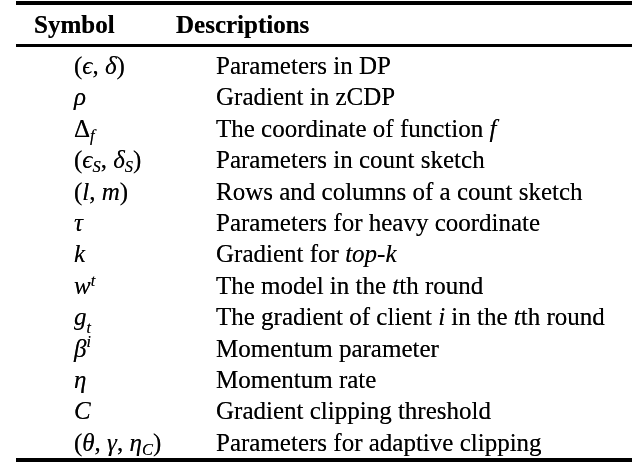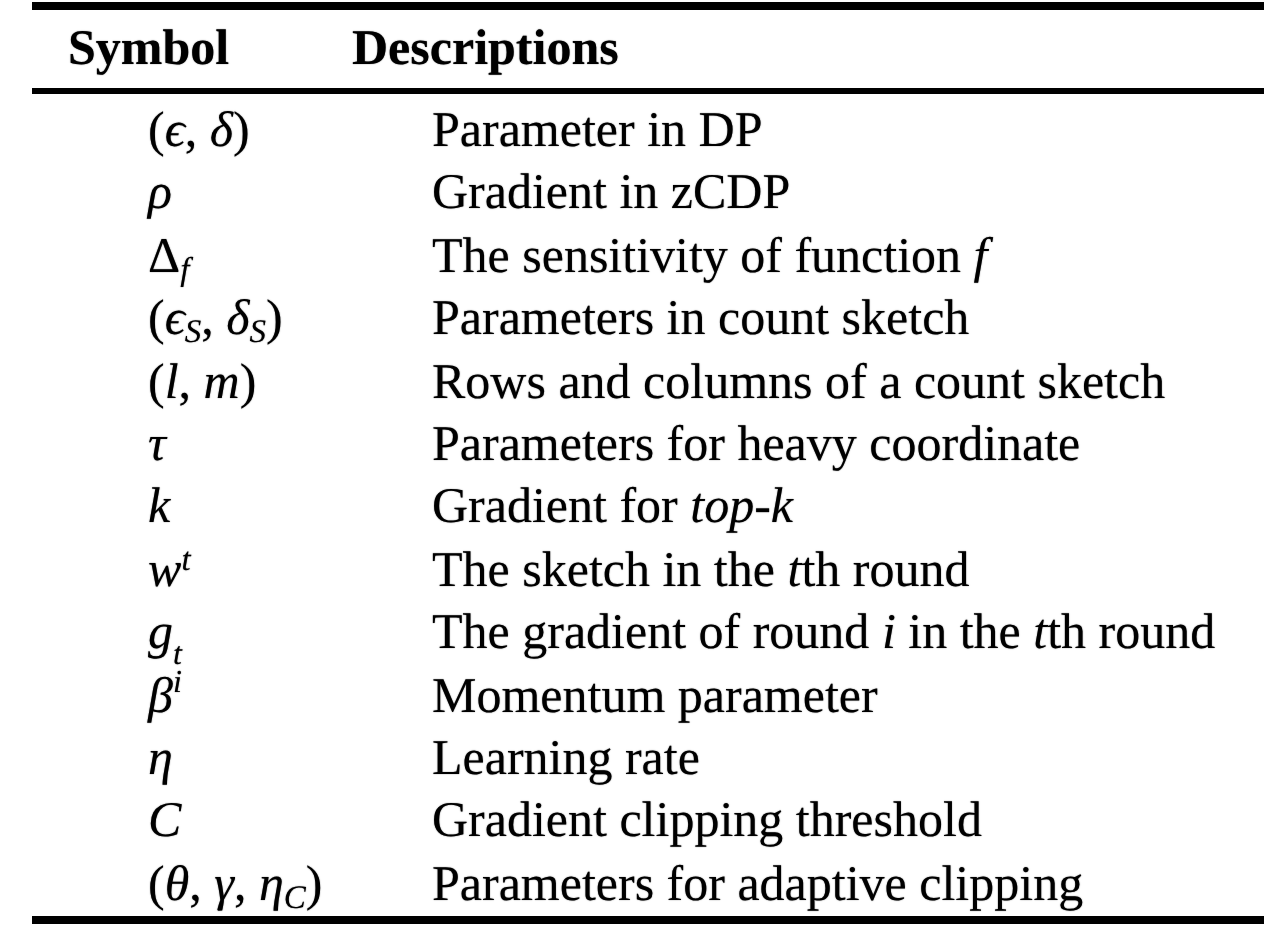--- a/index.html
+++ b/index.html
@@ -55,64 +55,64 @@
 <div class="doc">
   <div class="rule rule-top" style="background: rgb(0, 0, 0);"></div>
   <div class="header-row">
     <span class="cell sym">Symbol</span>
     <span class="cell desc">Descriptions</span>
   </div>
   <div class="rule rule-mid" style="background: rgb(0, 0, 0);"></div>
   <div class="tbody" id="tbody">
       <div class="body-row">
         <span class="cell sym"><span>(</span><span class="it">ϵ</span><span>, </span><span class="it">δ</span><span>)</span></span>
-        <span class="cell desc"><span>Parameter in DP</span></span>
+        <span class="cell desc"><span>Parameters in DP</span></span>
       </div>
       <div class="body-row">
         <span class="cell sym"><span class="it">ρ</span></span>
         <span class="cell desc"><span>Gradient in zCDP</span></span>
       </div>
       <div class="body-row">
         <span class="cell sym"><span>Δ</span><sub class="it">f</sub></span>
-        <span class="cell desc"><span>The sensitivity of function </span><span class="it">f</span></span>
+        <span class="cell desc"><span>The coordinate of function </span><span class="it">f</span></span>
       </div>
       <div class="body-row">
         <span class="cell sym"><span>(</span><span class="it">ϵ</span><sub class="it">S</sub><span>, </span><span class="it">δ</span><sub class="it">S</sub><span>)</span></span>
         <span class="cell desc"><span>Parameters in count sketch</span></span>
       </div>
       <div class="body-row">
         <span class="cell sym"><span>(</span><span class="it">l</span><span>, </span><span class="it">m</span><span>)</span></span>
         <span class="cell desc"><span>Rows and columns of a count sketch</span></span>
       </div>
       <div class="body-row">
         <span class="cell sym"><span class="it">τ</span></span>
         <span class="cell desc"><span>Parameters for heavy coordinate</span></span>
       </div>
       <div class="body-row">
         <span class="cell sym"><span class="it">k</span></span>
         <span class="cell desc"><span>Gradient for </span><span class="it">top-k</span></span>
       </div>
       <div class="body-row">
         <span class="cell sym"><span class="it">w</span><sup class="it">t</sup></span>
-        <span class="cell desc"><span>The sketch in the </span><span class="it">t</span><span>th round</span></span>
+        <span class="cell desc"><span>The model in the </span><span class="it">t</span><span>th round</span></span>
       </div>
       <div class="body-row">
         <span class="cell sym"><span class="it">g</span><span class="stack">
             <span class="it">t</span>
             <span class="it">i</span>
           </span></span>
-        <span class="cell desc"><span>The gradient of round </span><span class="it">i</span><span> in the </span><span class="it">t</span><span>th round</span></span>
+        <span class="cell desc"><span>The gradient of client </span><span class="it">i</span><span> in the </span><span class="it">t</span><span>th round</span></span>
       </div>
       <div class="body-row">
         <span class="cell sym"><span class="it">β</span></span>
         <span class="cell desc"><span>Momentum parameter</span></span>
       </div>
       <div class="body-row">
         <span class="cell sym"><span class="it">η</span></span>
-        <span class="cell desc"><span>Learning rate</span></span>
+        <span class="cell desc"><span>Momentum rate</span></span>
       </div>
       <div class="body-row">
         <span class="cell sym"><span class="it">C</span></span>
         <span class="cell desc"><span>Gradient clipping threshold</span></span>
       </div>
       <div class="body-row">
         <span class="cell sym"><span>(</span><span class="it">θ</span><span>, </span><span class="it">γ</span><span>, </span><span class="it">η</span><sub class="it">C</sub><span>)</span></span>
         <span class="cell desc"><span>Parameters for adaptive clipping</span></span>
       </div>
     </div>

